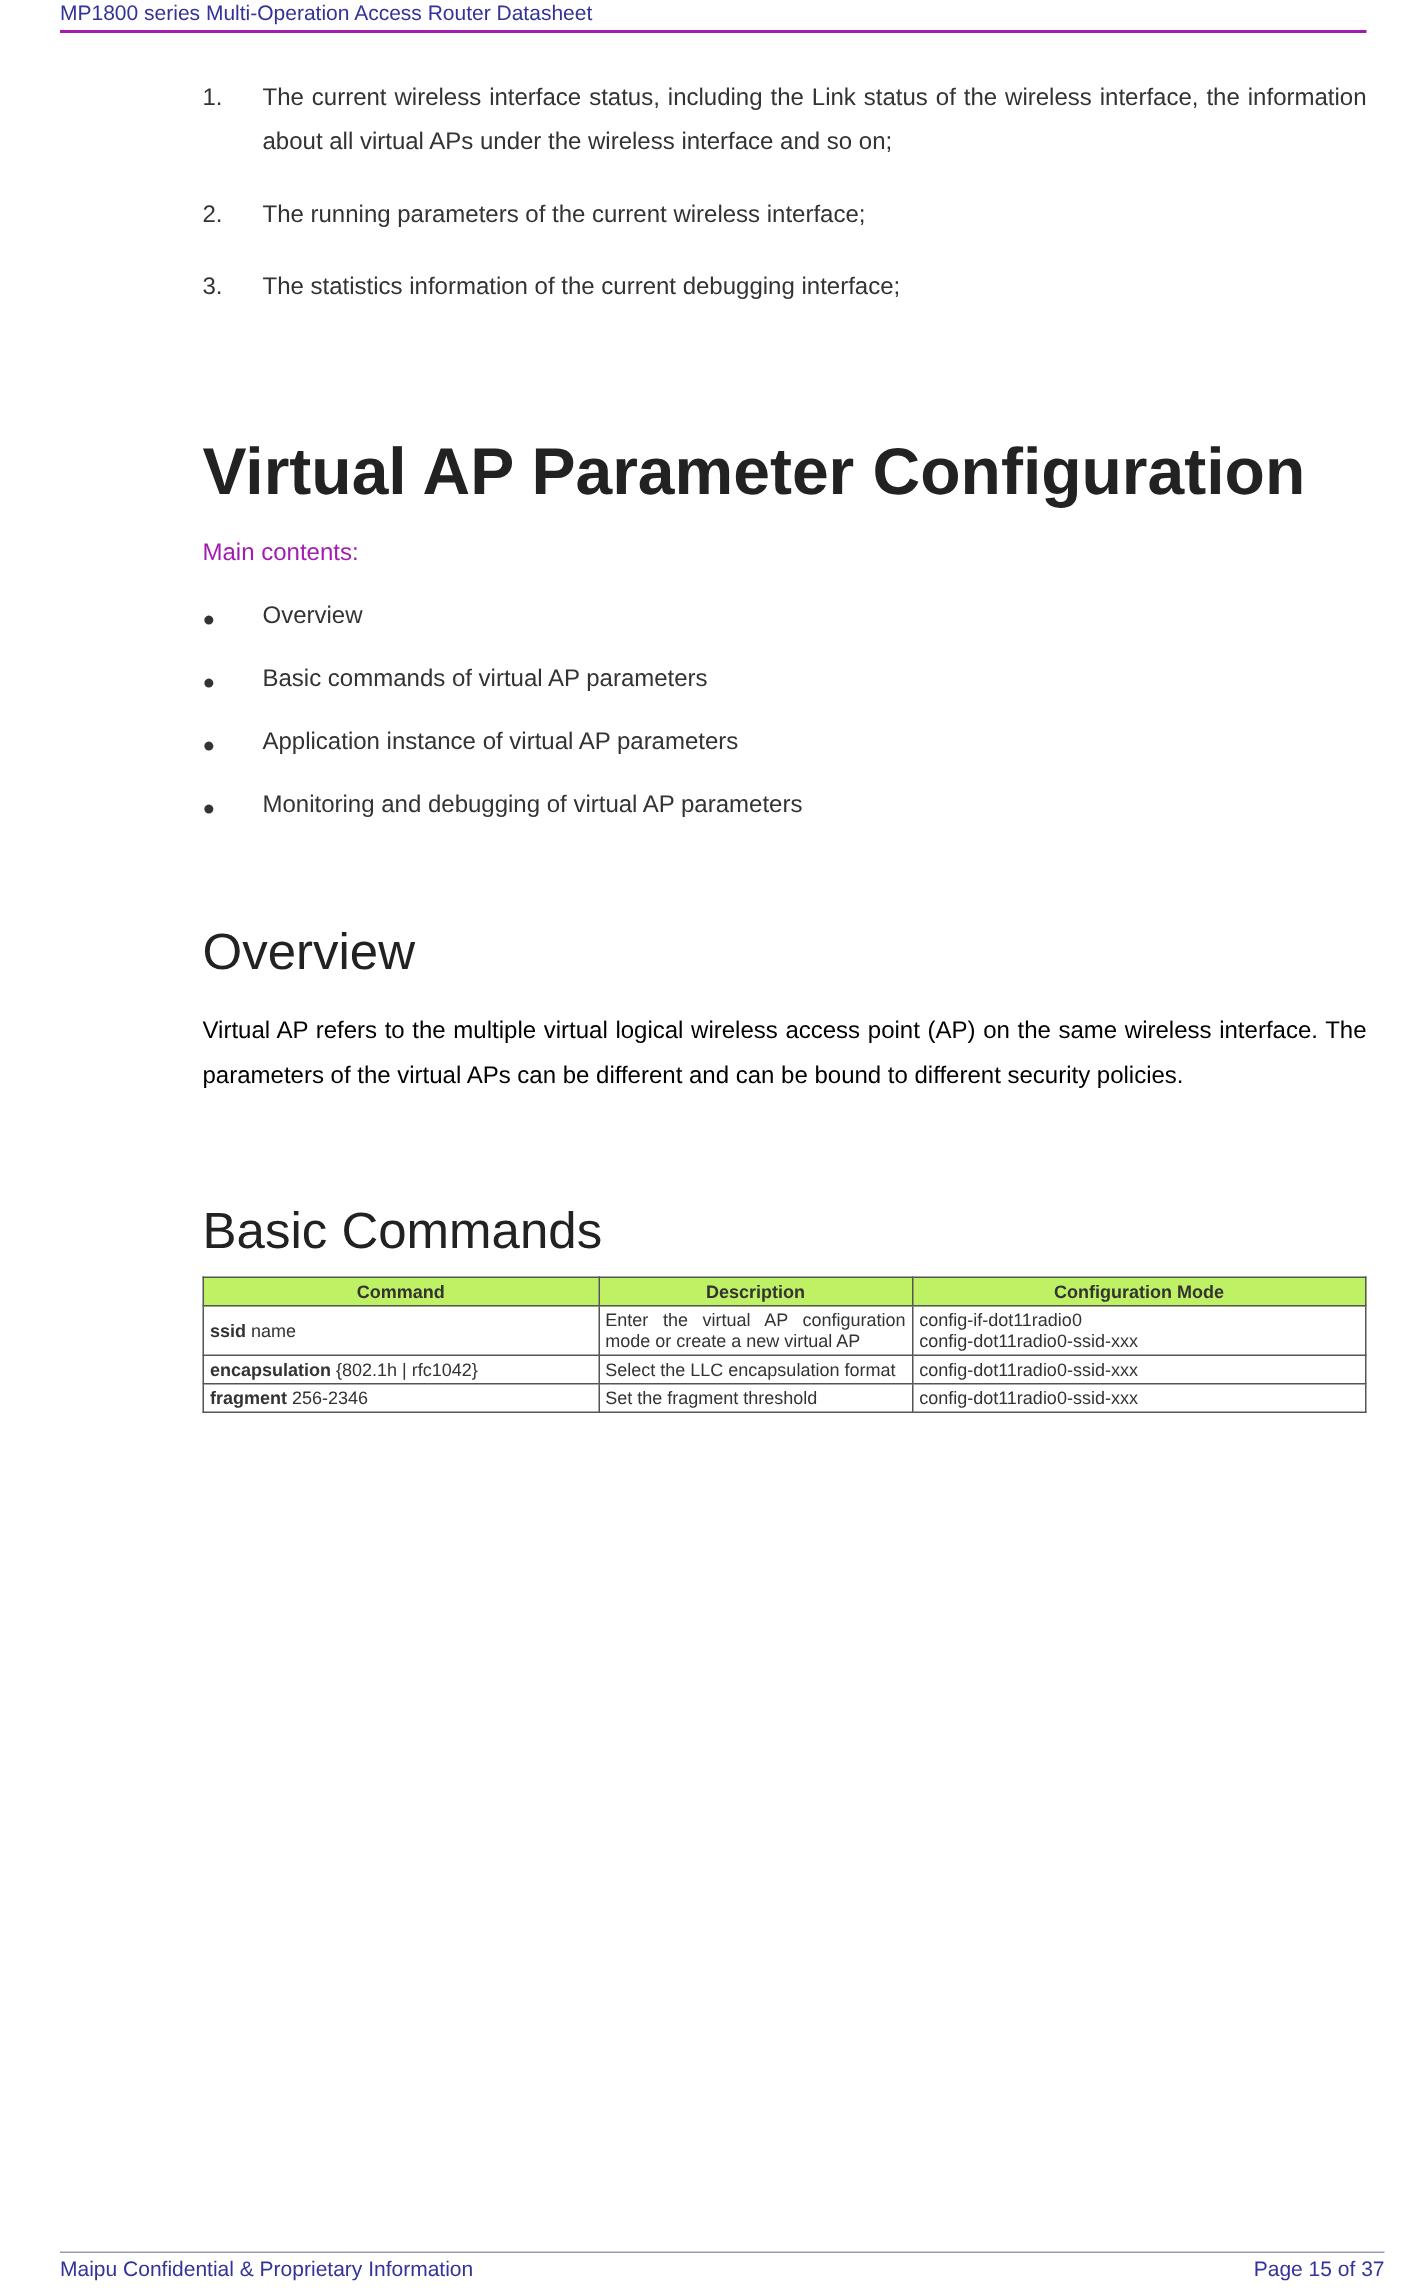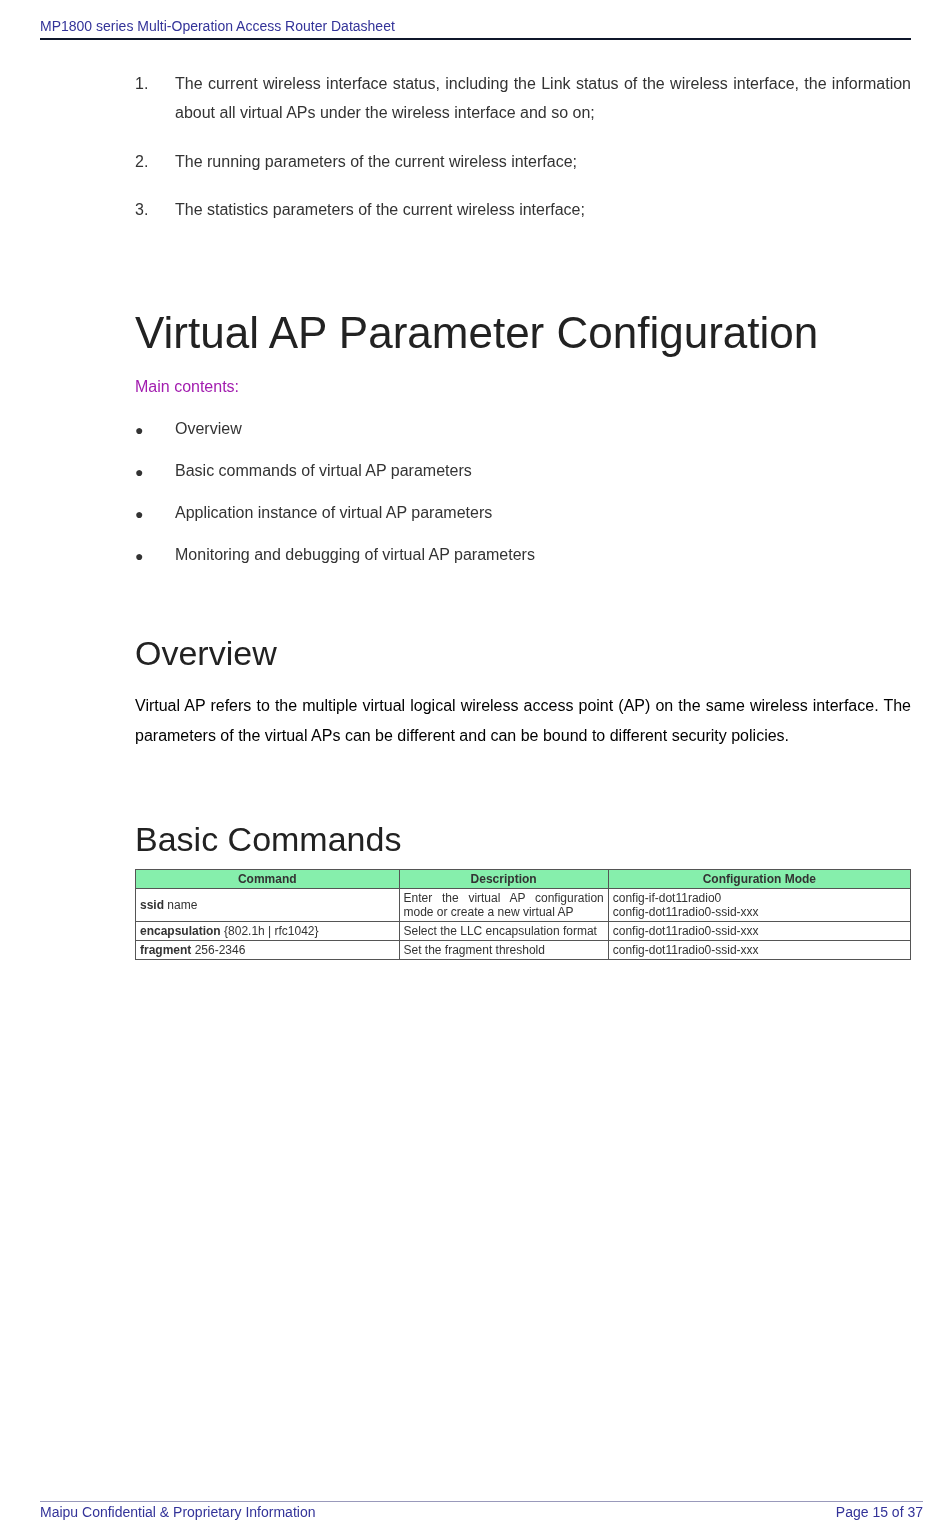--- a/index.html
+++ b/index.html
@@ -8,42 +8,42 @@
     height: 1526px;
     background: #ffffff;
     font-family: Verdana, Arial, sans-serif;
     color: #333333;
     position: relative;
     padding: 0 40px;
   }
   .header-line {
     color: #333399;
     font-size: 14px;
-    padding-top: 18px;
+    padding-top: 0;
     padding-bottom: 4px;
-    border-bottom: 2px solid #0f172a;
+    border-bottom: 2px solid #a21caf;
   }
   .content {
     padding-left: 95px;
     padding-right: 0;
     padding-top: 30px;
   }
   .numlist {
     font-size: 16px;
     line-height: 1.8;
     color: #333333;
     margin-bottom: 20px;
     text-align: justify;
     display: flex;
   }
   .numlist .num { width: 40px; flex-shrink: 0; }
   .numlist .ntext { flex: 1; }
   h1.big {
     font-family: Arial, sans-serif;
-    font-weight: normal;
+    font-weight: bold;
     font-size: 44px;
     color: #222222;
     margin-top: 80px;
     line-height: 1.25;
   }
   .maincontents {
     font-size: 16px;
     margin-top: 18px;
     color: #a21caf;
   }
@@ -76,21 +76,21 @@
     font-size: 12px;
   }
   table.cmd th, table.cmd td {
     border: 1px solid #555555;
     padding: 2px 4px;
     vertical-align: middle;
   }
   table.cmd th {
     font-weight: bold;
     text-align: center;
-    background: #86efac;
+    background: #bef264;
   }
   table.cmd td.cmd-cell { font-weight: bold; }
   table.cmd td.cmd-cell .param { font-weight: normal; }
   table.cmd td.desc { text-align: justify; }
   table.cmd td.mode { }
   .footer {
     position: absolute;
     bottom: 6px;
     left: 40px;
     right: 28px;
@@ -112,21 +112,21 @@
   <div class="numlist">
     <div class="num">1.</div>
     <div class="ntext">The current wireless interface status, including the Link status of the wireless interface, the information about all virtual APs under the wireless interface and so on;</div>
   </div>
   <div class="numlist">
     <div class="num">2.</div>
     <div class="ntext">The running parameters of the current wireless interface;</div>
   </div>
   <div class="numlist">
     <div class="num">3.</div>
-    <div class="ntext">The statistics parameters of the current wireless interface;</div>
+    <div class="ntext">The statistics information of the current debugging interface;</div>
   </div>
 
   <h1 class="big">Virtual AP Parameter Configuration</h1>
 
   <p class="maincontents">Main contents:</p>
 
   <div class="bullet">
     <div class="dot">●</div>
     <div class="btext">Overview</div>
   </div>

